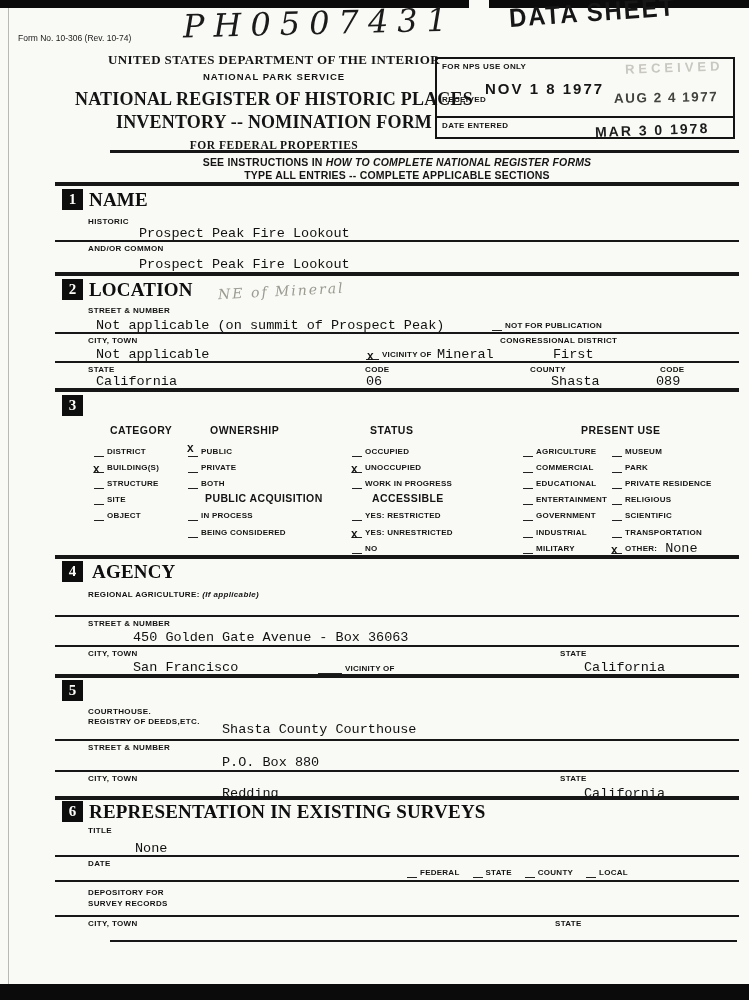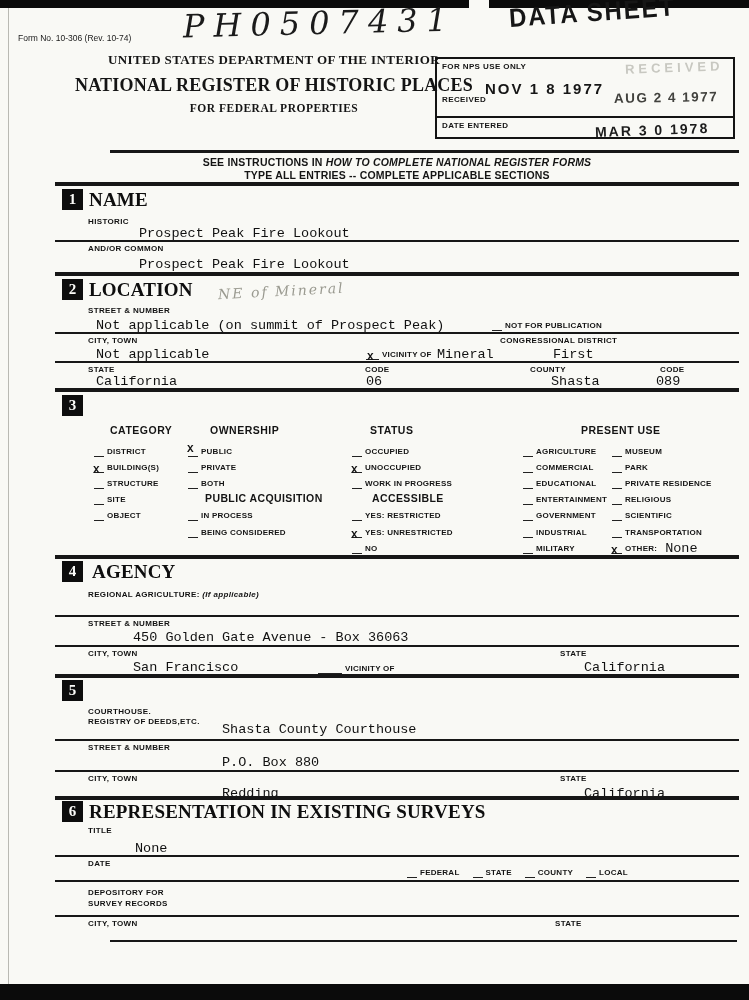--- a/index.html
+++ b/index.html
@@ -39,21 +39,23 @@
 
   <div class="abs" style="left:18px;top:33px;font:400 8.5px 'Liberation Sans',sans-serif;color:#1a1a1a;">Form No. 10-306 (Rev. 10-74)</div>
 
   <div class="abs hand" style="left:183px;top:4px;font-size:32px;letter-spacing:9px;transform:rotate(-1.5deg);color:#1b1b1b;">PH0507431</div>
 
   <div class="abs" style="left:508px;top:3px;font:800 26px 'Liberation Sans',sans-serif;letter-spacing:2px;
               transform:rotate(-4deg) scaleX(.92);transform-origin:left top;color:#161616;white-space:nowrap;">DATA SHEET</div>
 
   <div class="abs" style="left:58px;top:52px;width:432px;text-align:center;">
     <div style="font:700 13px 'Liberation Serif',serif;letter-spacing:.4px;text-align:center;">UNITED STATES DEPARTMENT OF THE INTERIOR</div>
+    <div style="font:700 9.5px 'Liberation Sans',sans-serif;letter-spacing:1px;margin-top:3px;">NATIONAL PARK SERVICE</div>
     <div style="font:800 18px 'Liberation Serif',serif;margin-top:7px;letter-spacing:.2px;">NATIONAL REGISTER OF HISTORIC PLACES</div>
+    <div style="font:800 18px 'Liberation Serif',serif;margin-top:2px;letter-spacing:.2px;">INVENTORY -- NOMINATION FORM</div>
     <div style="font:600 11.5px 'Liberation Serif',serif;margin-top:6px;letter-spacing:.5px;">FOR FEDERAL PROPERTIES</div>
   </div>
 
   <div class="abs" style="left:435px;top:57px;width:296px;height:78px;border:2.5px solid #131313;overflow:visible;">
     <div class="nps-lbl" style="left:5px;top:3px;">FOR NPS USE ONLY</div>
     <div class="stamp" style="right:10px;top:1px;font-size:13px;letter-spacing:4px;color:#c8c8c1;transform:rotate(-2deg);">RECEIVED</div>
     <div class="nps-lbl" style="left:5px;top:36px;">RECEIVED</div>
     <div class="stamp" style="left:48px;top:21px;font-size:15px;letter-spacing:2px;color:#161616;">NOV 1 8 1977</div>
     <div class="stamp" style="left:177px;top:31px;font-size:13.5px;letter-spacing:1.5px;color:#42423e;transform:rotate(-1deg);">AUG 2 4 1977</div>
     <div class="abs" style="left:0;top:57px;width:296px;height:2px;background:#131313;"></div>

